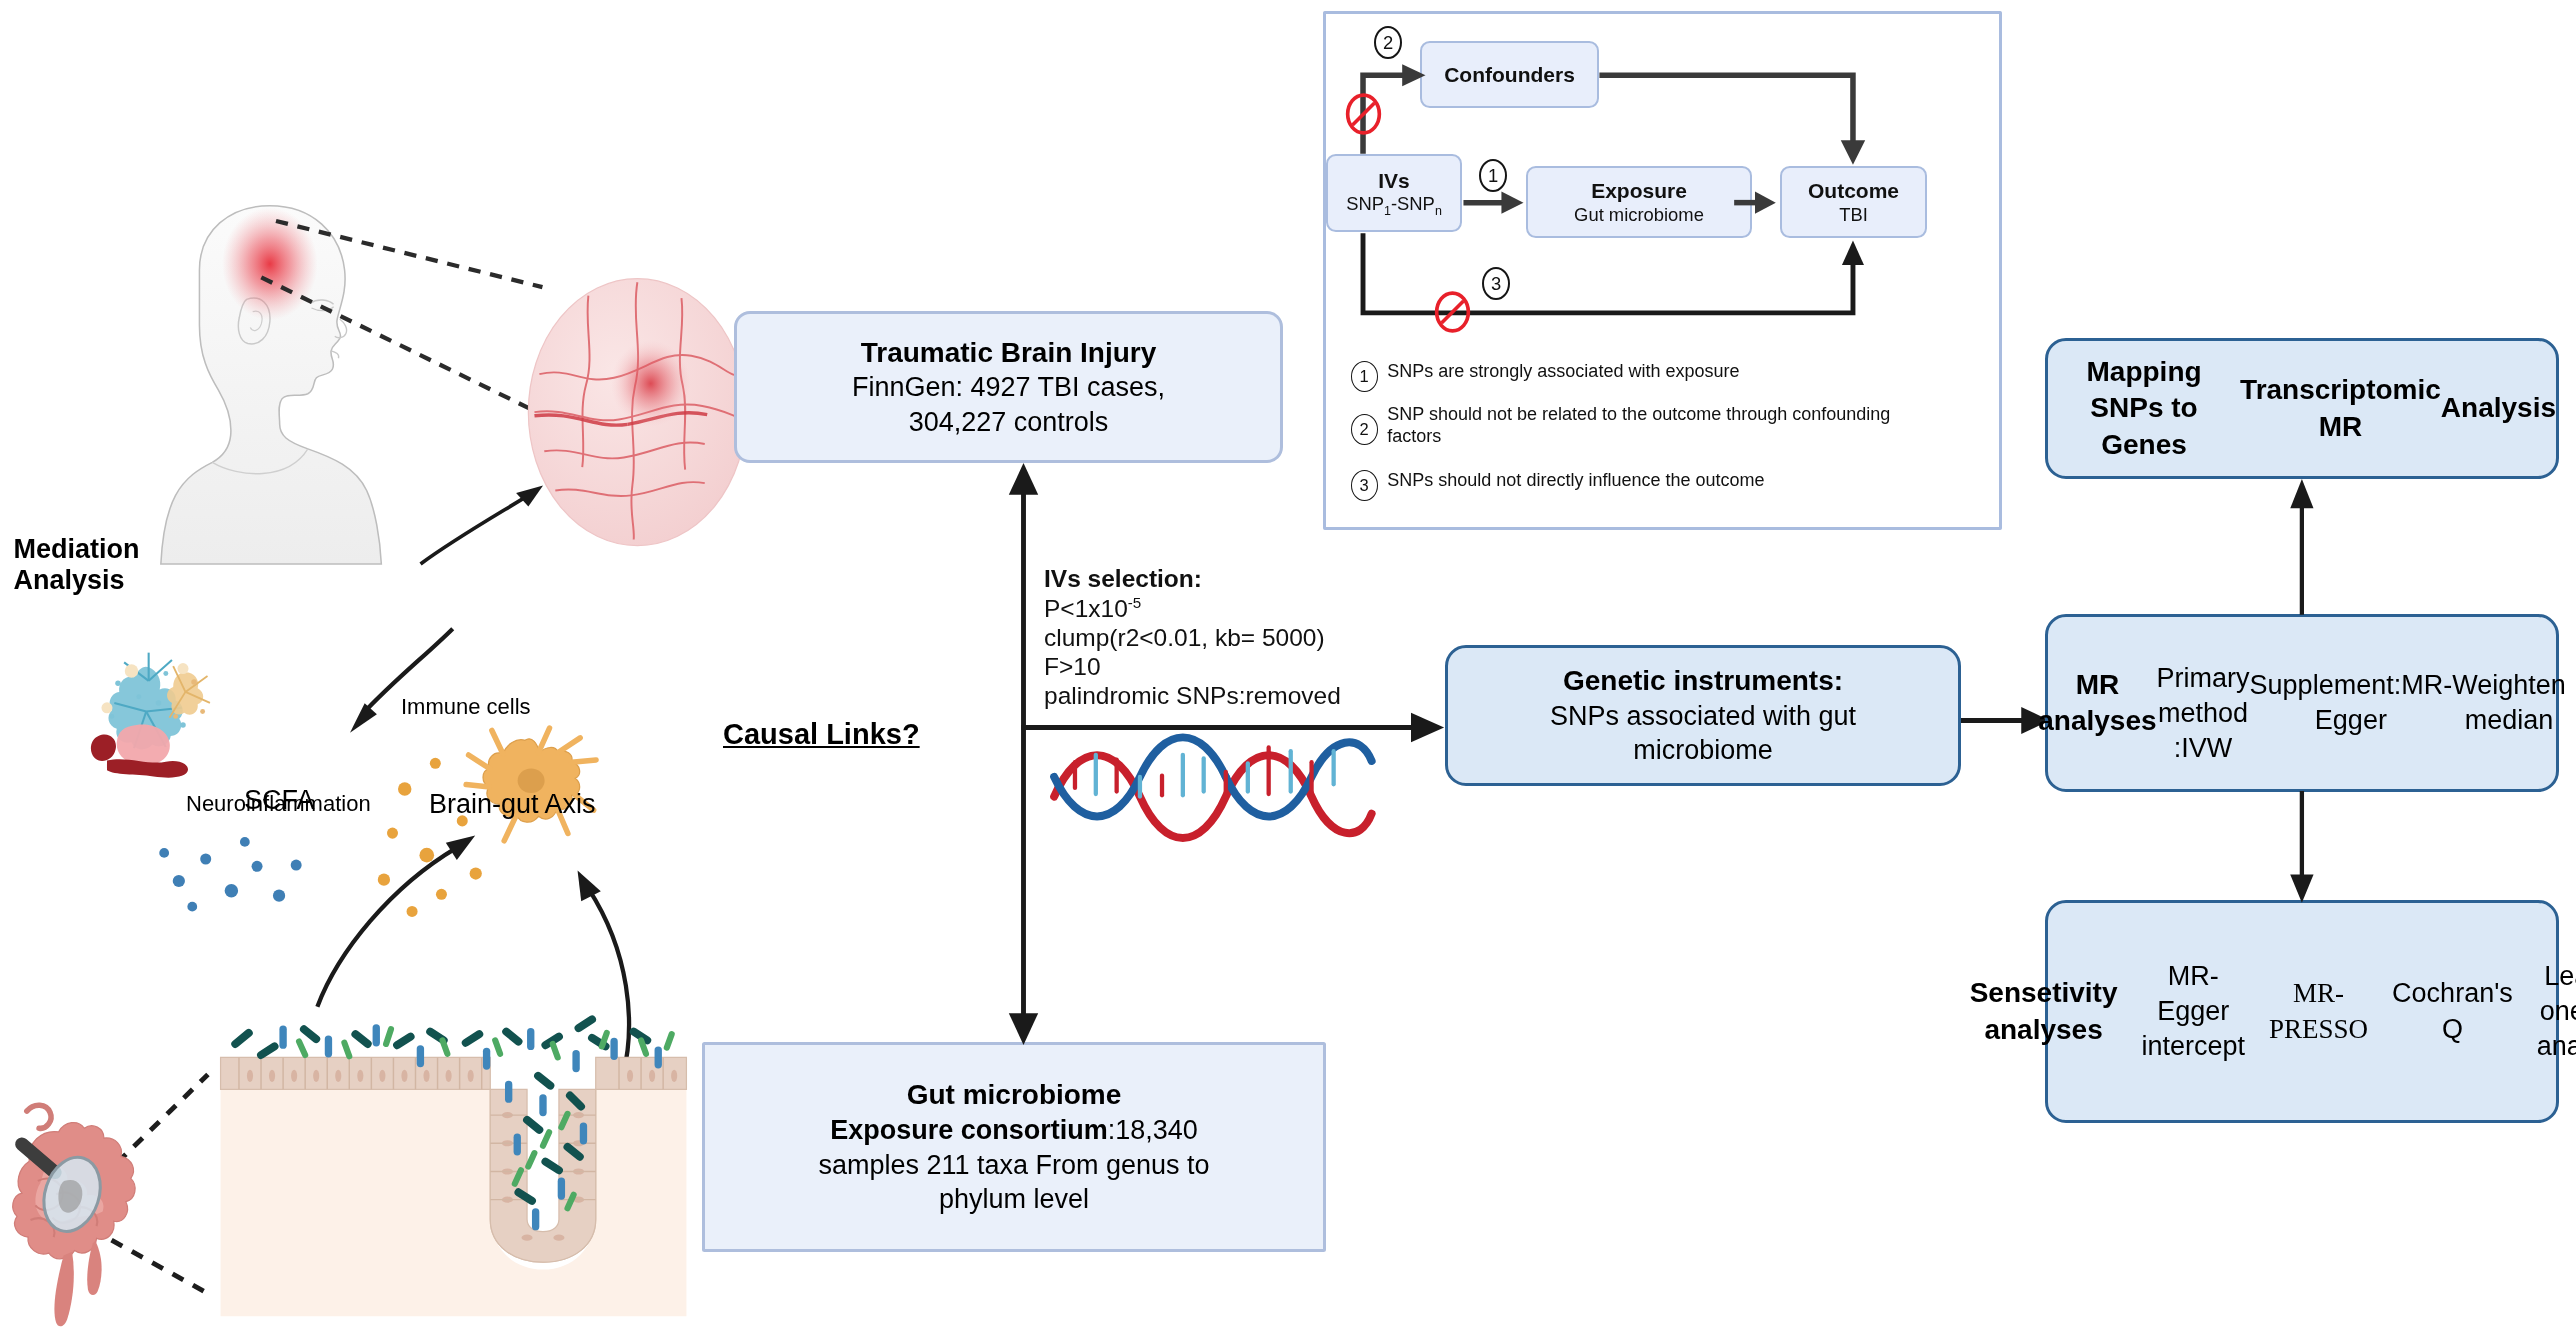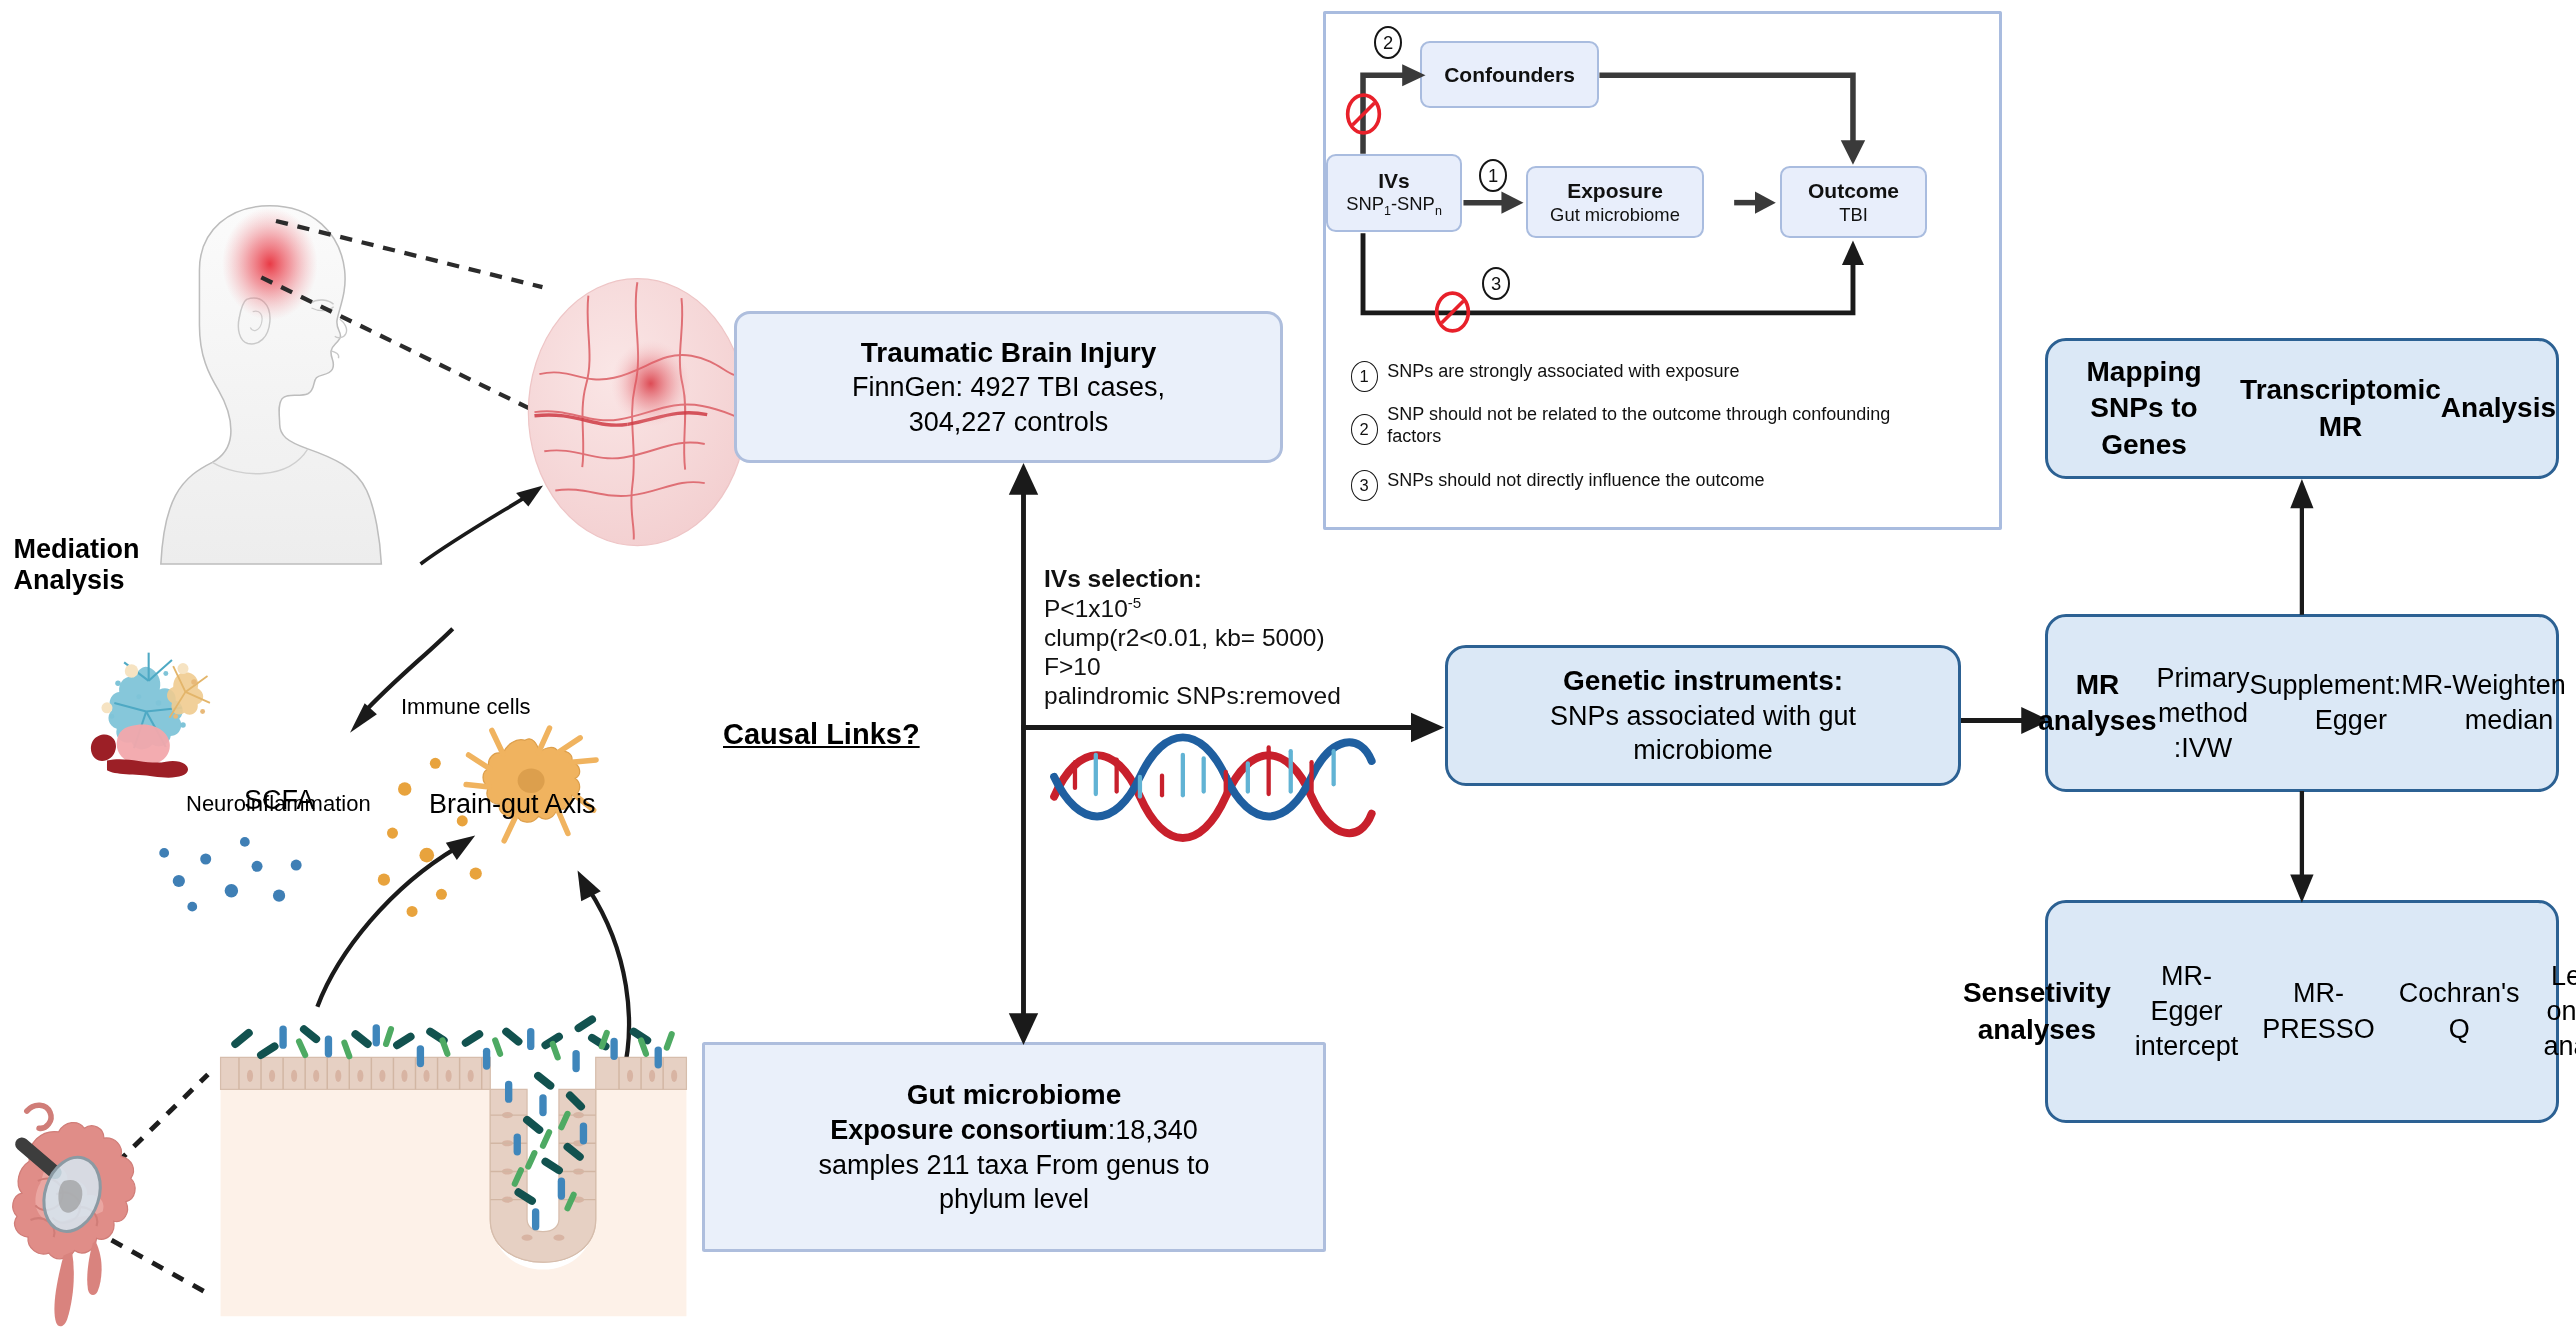--- a/index.html
+++ b/index.html
@@ -576,21 +576,21 @@
       <div class="hd">Confounders</div>
     </div>
 
     <div class="mrbox" style="left:0px;top:140px;width:136px;height:78px;">
       <div class="hd">IVs</div>
       <div class="sb">
         <span>SNP</span><sub style="font-size:0.68em;">1</sub><span>-SNP</span><sub style="font-size:0.68em;">n</sub>
       </div>
     </div>
 
-    <div class="mrbox" style="left:200px;top:152px;width:178px;height:72px;">
+    <div class="mrbox" style="left:200px;top:152px;width:226px;height:72px;">
       <div class="hd">Exposure</div>
       <div class="sb">Gut microbiome</div>
     </div>
 
     <div class="mrbox" style="left:454px;top:152px;width:147px;height:72px;">
       <div class="hd">Outcome</div>
       <div class="sb">TBI</div>
     </div>
 
     <svg class="abs" style="left:0;top:0;" width="673" height="512" viewBox="0 0 1098 836">
@@ -653,21 +653,21 @@
   <div class="dbox" style="left:2045px;top:614px;width:514px;height:178px;">
     <div style="font-size:28px;font-weight:bold;">MR analyses</div>
     <div style="font-size:27px;margin-top:21px;">Primary method :IVW</div>
     <div style="font-size:27px;">Supplement:MR-Egger</div>
     <div style="font-size:27px;">Weighten median</div>
   </div>
 
   <div class="dbox" style="left:2045px;top:900px;width:514px;height:223px;gap:24px;">
     <div style="font-size:28px;font-weight:bold;">Sensetivity analyses</div>
     <div style="font-size:27px;">MR-Egger intercept</div>
-    <div style="font-size:27px;">MR-PRESSO</div>
+    <div style="font-size:27px;font-family:Liberation Serif, serif;">MR-PRESSO</div>
     <div style="font-size:27px;">Cochran's Q</div>
     <div style="font-size:27px;">Leave-one-out analysis</div>
   </div>
 
   <svg class="abs" style="left:2284px;top:479px;" width="37" height="137" viewBox="0 0 60 224">
     <line x1="29" y1="222" x2="29" y2="36" stroke="#1a1a1a" stroke-width="7"></line>
     <polygon points="29,0 10,48 48,48" fill="#1a1a1a"></polygon>
   </svg>
 
   <svg class="abs" style="left:2284px;top:791px;" width="37" height="113" viewBox="0 0 60 184">

